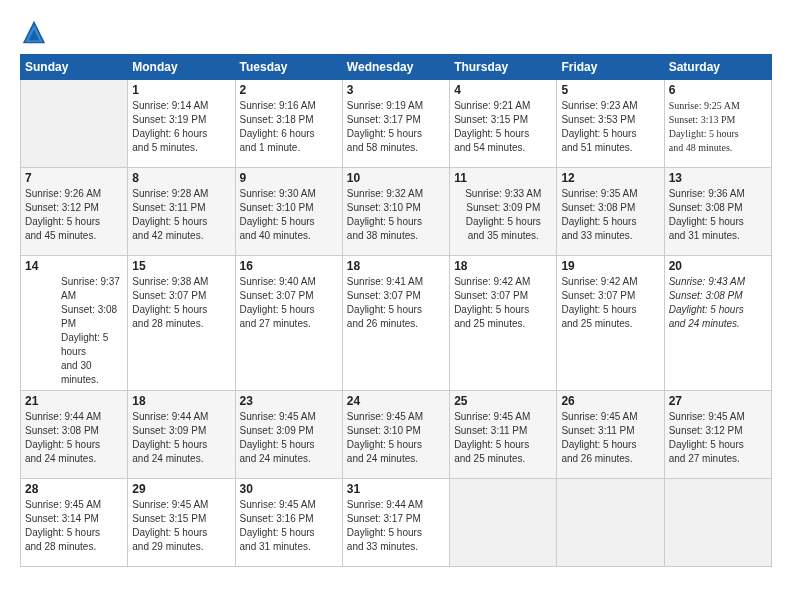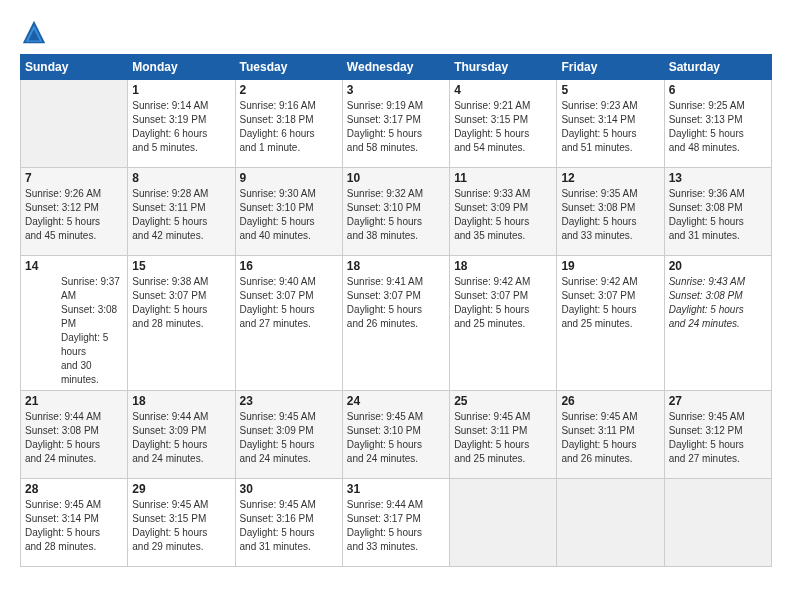--- a/index.html
+++ b/index.html
@@ -167,27 +167,27 @@
           <td>
             <div class="day-num">4</div>
             <div class="day-info" style="white-space: pre-line;">Sunrise: 9:21 AM
 Sunset: 3:15 PM
 Daylight: 5 hours
 and 54 minutes.</div>
           </td>
           <td>
             <div class="day-num">5</div>
             <div class="day-info" style="white-space: pre-line;">Sunrise: 9:23 AM
-Sunset: 3:14 PM
+Sunset: 3:53 PM
 Daylight: 5 hours
 and 51 minutes.</div>
           </td>
           <td>
             <div class="day-num">6</div>
-            <div class="day-info" style="white-space: pre-line;">Sunrise: 9:25 AM
+            <div class="day-info" style="white-space: pre-line; font-family: Liberation Serif, serif;">Sunrise: 9:25 AM
 Sunset: 3:13 PM
 Daylight: 5 hours
 and 48 minutes.</div>
           </td>
         </tr>
         <tr>
           <td>
             <div class="day-num">7</div>
             <div class="day-info" style="white-space: pre-line;">Sunrise: 9:26 AM
 Sunset: 3:12 PM
@@ -210,21 +210,21 @@
           </td>
           <td>
             <div class="day-num">10</div>
             <div class="day-info" style="white-space: pre-line;">Sunrise: 9:32 AM
 Sunset: 3:10 PM
 Daylight: 5 hours
 and 38 minutes.</div>
           </td>
           <td>
             <div class="day-num">11</div>
-            <div class="day-info" style="white-space: pre-line;">Sunrise: 9:33 AM
+            <div class="day-info" style="white-space: pre-line; text-align: center;">Sunrise: 9:33 AM
 Sunset: 3:09 PM
 Daylight: 5 hours
 and 35 minutes.</div>
           </td>
           <td>
             <div class="day-num">12</div>
             <div class="day-info" style="white-space: pre-line;">Sunrise: 9:35 AM
 Sunset: 3:08 PM
 Daylight: 5 hours
 and 33 minutes.</div>

